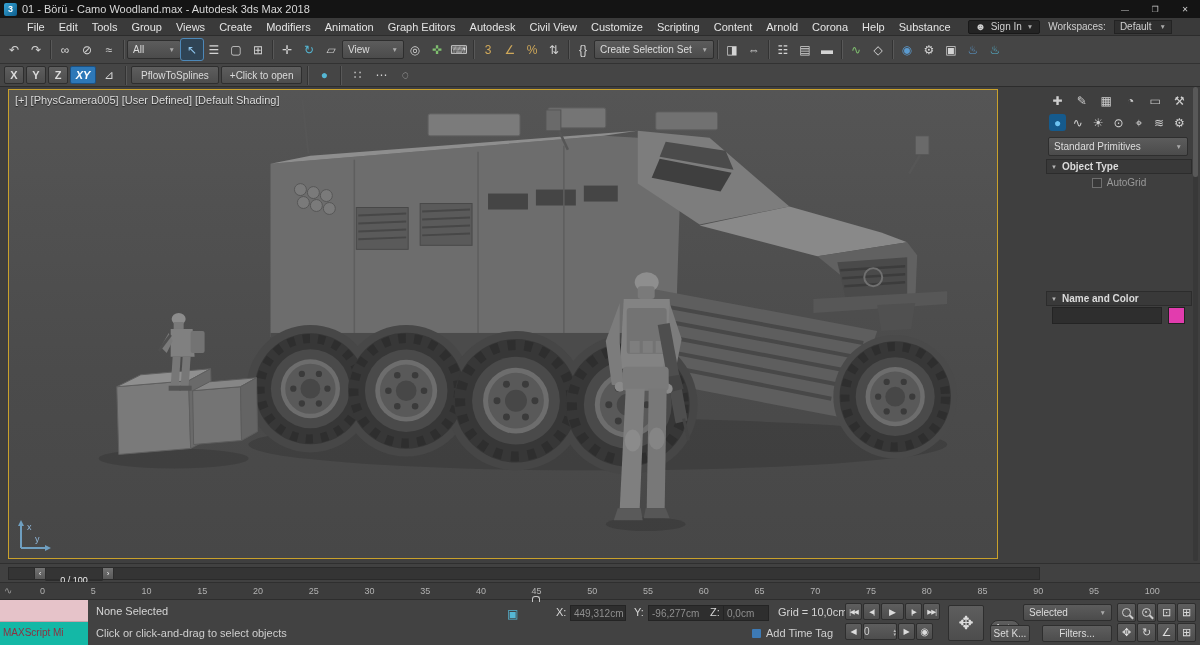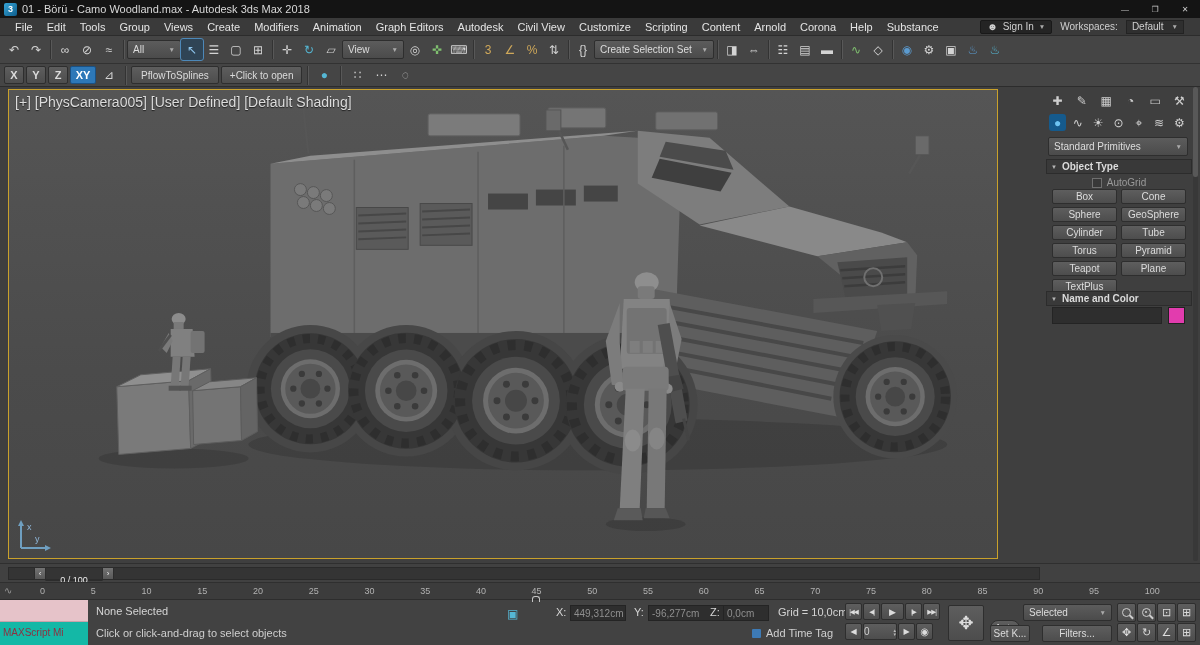--- a/index.html
+++ b/index.html
@@ -6,45 +6,45 @@
   html,body { width:1200px; height:645px; overflow:hidden; }
   body { position:relative; background:#3f3f3f; font-family:"Liberation Sans",sans-serif; user-select:none; }
 
   
   #titlebar { position:absolute; top:0; left:0; right:0; height:18px; background:#141414; display:flex; align-items:center; color:#d8d8d8; font-size:11px; }
   .logo { width:13px; height:13px; margin:0 5px 0 4px; background:linear-gradient(135deg,#36a5d8,#0e5d8c); color:#fff; font-size:9px; font-weight:bold; display:flex; align-items:center; justify-content:center; border-radius:2px; }
   .win-btns { margin-left:auto; display:flex; }
   .win-btn { width:30px; height:18px; display:flex; align-items:center; justify-content:center; font-size:8px; color:#c9c9c9; }
 
   
-  #menubar { position:absolute; top:18px; left:0; right:0; height:18px; background:#3a3a3a; border-bottom:1px solid #2c2c2c; display:flex; align-items:center; font-size:11px; color:#e4e4e4; padding:0 8px; }
+  #menubar { position:absolute; top:18px; left:0; right:0; height:18px; background:#3a3a3a; border-bottom:1px solid #2c2c2c; display:flex; align-items:center; font-size:11px; color:#e4e4e4; padding:0 20px; }
   .mi { padding:0 7px; white-space:nowrap; }
   .mb-right { margin-left:auto; display:flex; align-items:center; gap:8px; padding-right:8px; font-size:10px; color:#cfcfcf; }
   .signin { height:14px; background:#242424; border:1px solid #191919; border-radius:2px; display:flex; align-items:center; gap:5px; padding:0 6px; }
   .ws { height:14px; background:#2f2f2f; border:1px solid #232323; display:flex; align-items:center; gap:8px; padding:0 5px; }
   .car { font-size:6.5px; color:#aaa; }
 
   
   #toolbar { position:absolute; top:36px; left:0; right:0; height:28px; background:#454545; border-bottom:1px solid #323232; display:flex; align-items:center; padding:0 3px; }
   #toolbar2 { position:absolute; top:64px; left:0; right:0; height:23px; background:#454545; border-bottom:1px solid #2c2c2c; display:flex; align-items:center; padding:0 4px; gap:2px; }
   .tbi { min-width:22px; height:21px; display:flex; align-items:center; justify-content:center; font-size:12px; color:#d4d4d4; border-radius:2px; }
   .tbi.sel { background:#2f4455; outline:1px solid #4d88b8; color:#8fc6ee; }
   .c-teal { color:#55b7d4; } .c-warm { color:#cfa85a; } .c-green { color:#7fbf6f; } .c-blue { color:#5b9bd0; }
   .sep { width:1px; height:19px; background:#333; box-shadow:1px 0 0 #585858; margin:0 3px; }
   .tb-dd { height:19px; background:linear-gradient(#5c5c5c,#4b4b4b); border:1px solid #2e2e2e; border-radius:2px; color:#ddd; font-size:10px; display:flex; align-items:center; justify-content:space-between; padding:0 5px; gap:4px; white-space:nowrap; }
   .w52 { width:54px; } .w58 { width:62px; } .w118 { width:120px; }
   .btn { background:linear-gradient(#5e5e5e,#4d4d4d); border:1px solid #2e2e2e; border-radius:2px; color:#dcdcdc; display:inline-flex; align-items:center; justify-content:center; font-size:10px; }
   .axisbtn { width:20px; height:18px; font-weight:bold; font-size:11px; }
-  .axisbtn.on { background:#2d78b8; border-color:#1a5184; color:#fff; }
+  .axisbtn.on { background:#2d78b8; border-color:#1a5184; color:#fff;font-style:italic; }
 
   
   #main { position:absolute; top:87px; left:0; width:1200px; height:476px; background:#3f3f3f; }
   #viewport { position:absolute; left:8px; top:2px; width:990px; height:470px; border:1px solid #c9a12b; background:linear-gradient(180deg,#555 0%,#4b4b4b 60%,#474747 100%); overflow:hidden; }
   #scene { position:absolute; inset:0; width:100%; height:100%; }
-  .vp-label { position:absolute; left:6px; top:4px; font-size:14px; color:#dcdcdc; text-shadow:0 1px 1px #222; }
+  .vp-label { position:absolute; left:6px; top:4px; font-size:11px; color:#dcdcdc; text-shadow:0 1px 1px #222; }
   .vp-stats { position:absolute; left:10px; top:20px; font-size:10.5px; line-height:13px; text-shadow:0 1px 1px #222; }
   .srow { white-space:nowrap; height:13px; }
   .slab { display:inline-block; width:38px; color:#c08a28; }
   .sval { color:#c9bb2e; }
   .tripod { position:absolute; left:4px; bottom:4px; }
   .tripod text { fill:#8fb6d8; font-size:9px; font-family:"Liberation Sans",sans-serif; }
 
   
   #cmdpanel { position:absolute; left:1044px; top:0; width:156px; height:476px; }
   .tabs { position:absolute; left:5px; right:12px; display:flex; justify-content:space-between; }
@@ -372,33 +372,20 @@
       <span class="car">▼</span>
     </div>
     <div class="rollout" style="top:72px;">
       <span class="r-car">▼</span>
       <span>Object Type</span>
     </div>
     <div class="autogrid">
       <span class="chk"></span>
       <span>AutoGrid</span>
     </div>
-    <div class="objgrid">
-      <span class="btn">Box</span>
-      <span class="btn">Cone</span>
-      <span class="btn">Sphere</span>
-      <span class="btn">GeoSphere</span>
-      <span class="btn">Cylinder</span>
-      <span class="btn">Tube</span>
-      <span class="btn">Torus</span>
-      <span class="btn">Pyramid</span>
-      <span class="btn">Teapot</span>
-      <span class="btn">Plane</span>
-      <span class="btn">TextPlus</span>
-    </div>
     <div class="rollout" style="top:204px;">
       <span class="r-car">▼</span>
       <span>Name and Color</span>
     </div>
     <input class="nfield" style="">
     <div class="swatch" style="background: rgb(226, 60, 174);"></div>
     <div class="cp-scroll">
         <div class="cp-thumb"></div>
       </div>
   </div>

